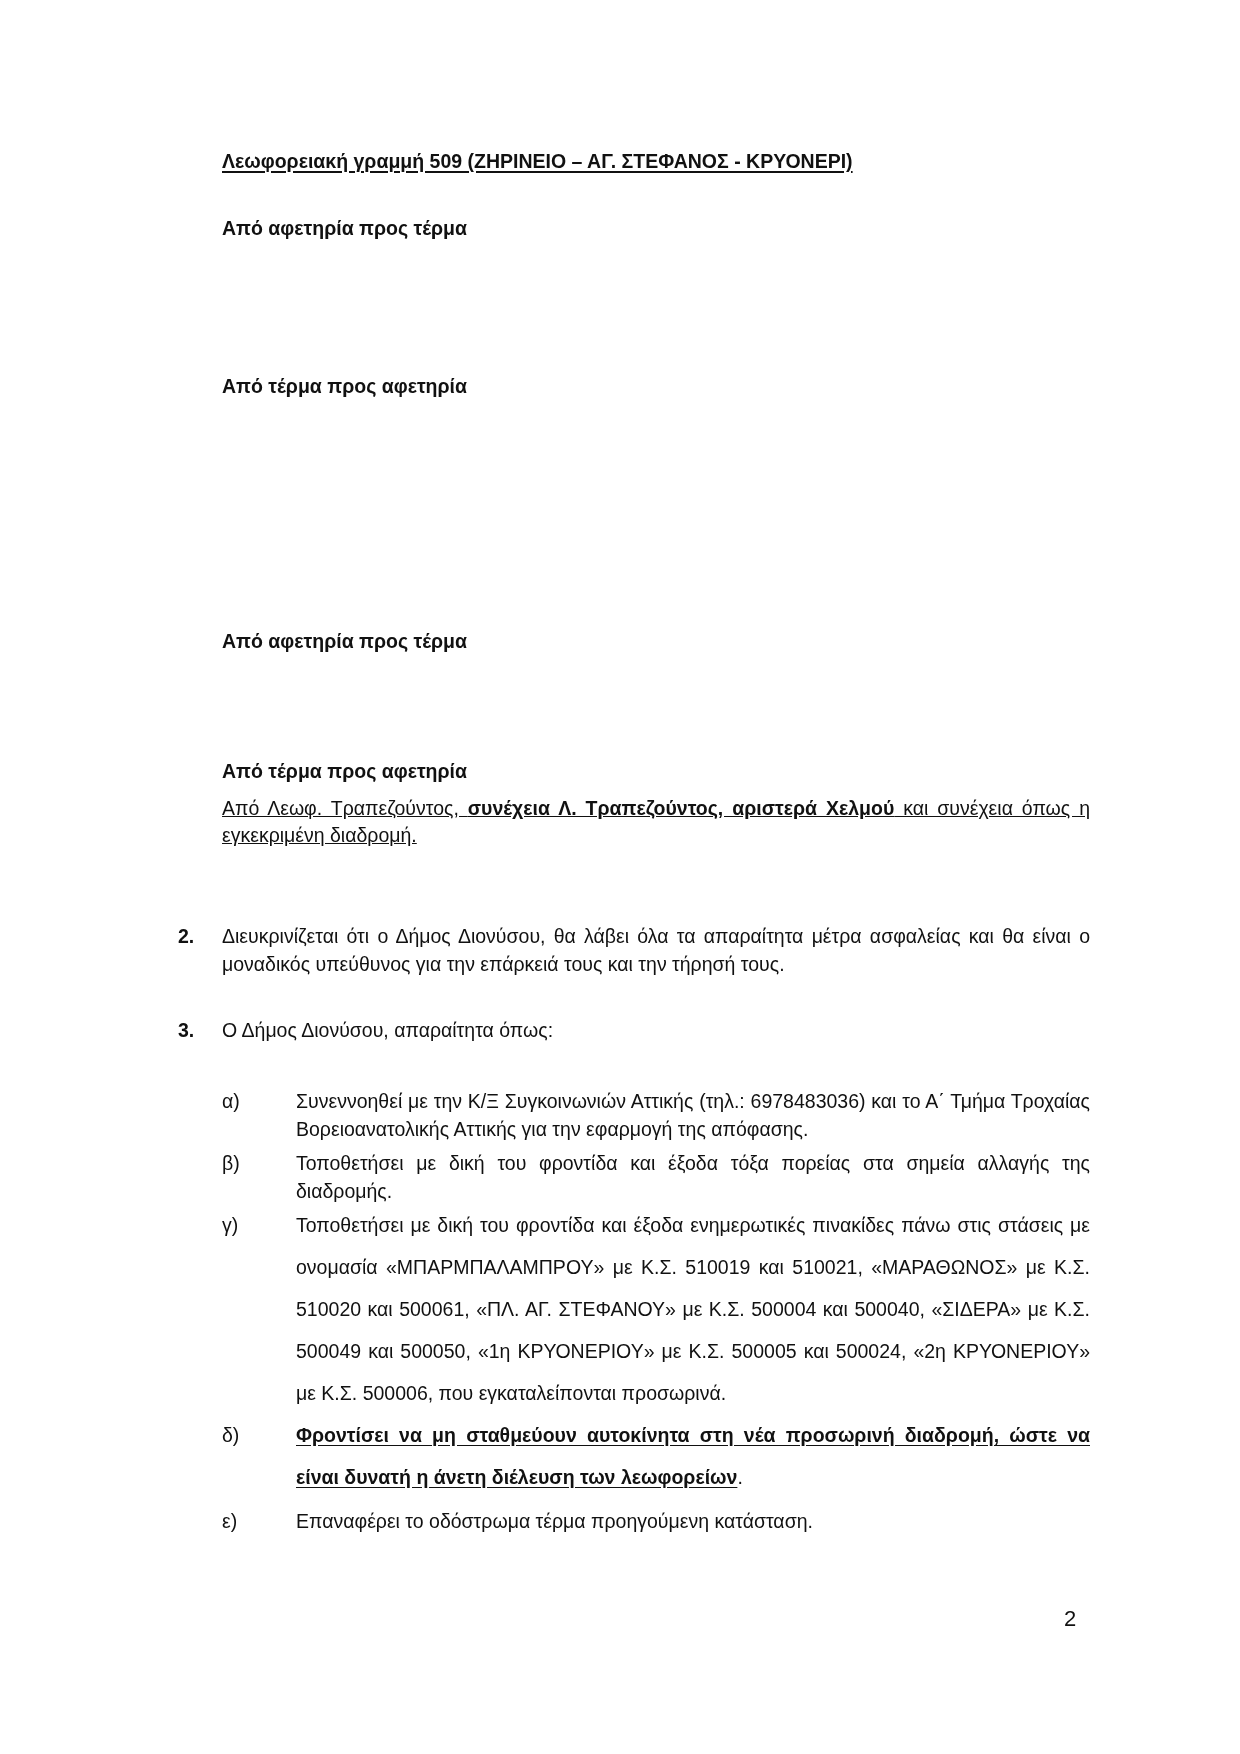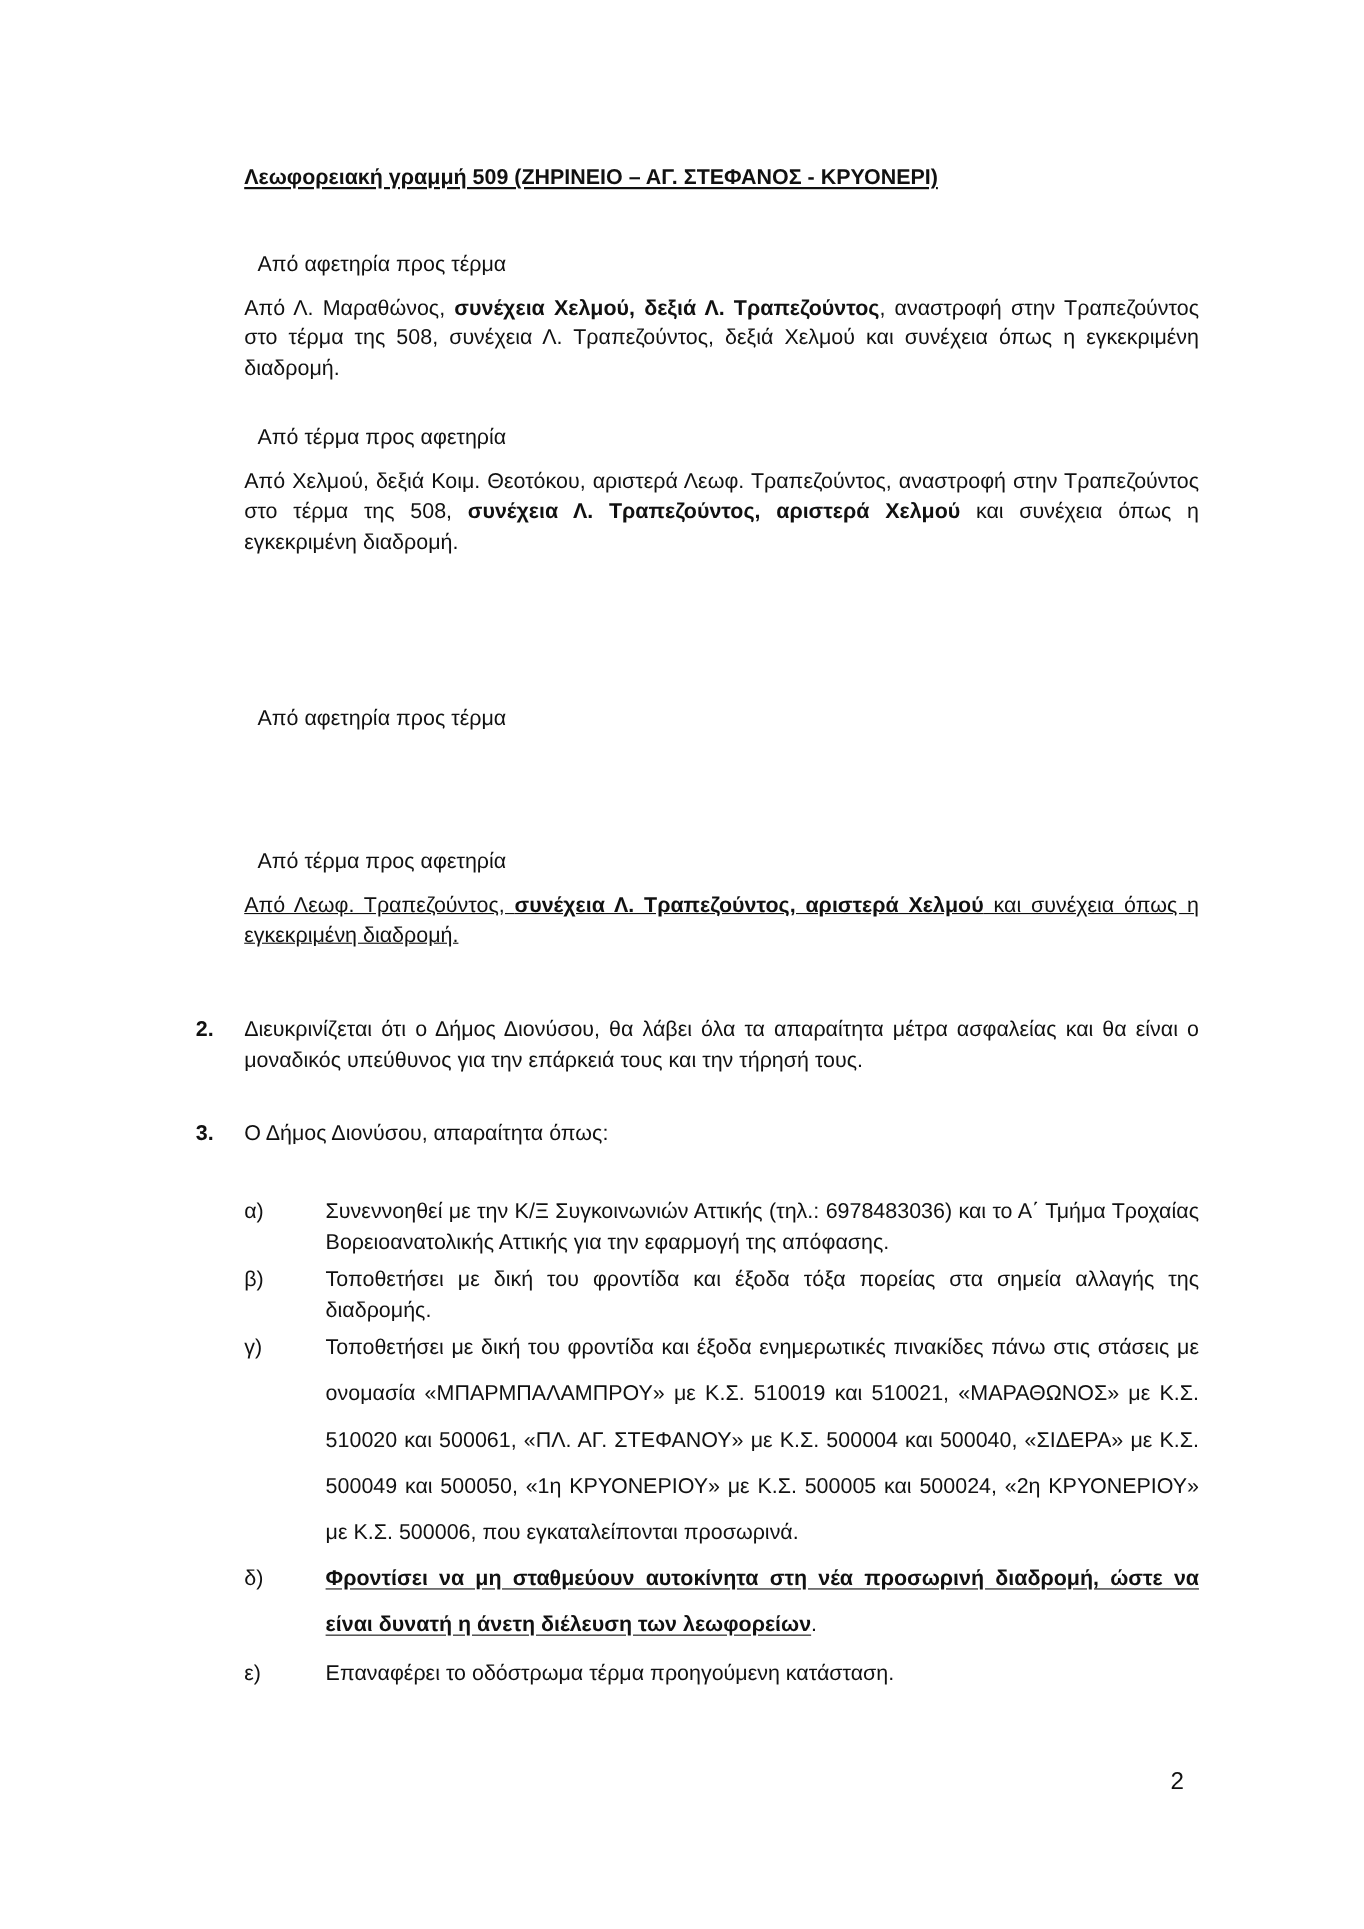--- a/index.html
+++ b/index.html
@@ -2,21 +2,21 @@
 <html><head>
 <meta charset="utf-8">
 <style>
   html, body { margin: 0; padding: 0; background: #ffffff; }
   body { width: 1240px; height: 1754px; position: relative; overflow: hidden;
          font-family: "Liberation Sans", sans-serif; color: #111111; }
   .doc { position: absolute; left: 0; top: 0; width: 1240px; height: 1754px; border-radius: 19px; }
   .block { position: absolute; left: 222px; width: 868px; font-size: 19.5px; line-height: 27.5px; }
   .title { font-weight: bold; text-decoration: underline; text-decoration-thickness: 2px; text-underline-offset: 3px; }
   .title.justify { text-align: justify; text-align-last: left; }
-  .subhead { font-weight: normal; margin: 12px; }
+  .subhead { font-weight: bold; margin: 0; }
   .para { text-align: justify; margin: 0; }
   .para b { font-weight: bold; }
   .numbered { position: absolute; left: 178px; width: 912px; font-size: 19.5px; line-height: 27.5px; }
   .numbered .num { position: absolute; left: 0; top: 0; font-weight: bold; }
   .numbered .text { margin-left: 44px; text-align: justify; }
   .sub-item { position: absolute; left: 222px; width: 868px; font-size: 19.5px; }
   .sub-item .letter { position: absolute; left: 0; top: 0; }
   .sub-item .text { margin-left: 74px; text-align: justify; }
   .lh-normal { line-height: 27.5px; }
   .lh-wide { line-height: 42px; }
@@ -25,26 +25,24 @@
 </style>
 </head>
 <body>
 
 <div class="doc">
 
   <div class="block title" style="top:148px;">Λεωφορειακή γραμμή 509 (ΖΗΡΙΝΕΙΟ – ΑΓ. ΣΤΕΦΑΝΟΣ - ΚΡΥΟΝΕΡΙ)</div>
 
   <div class="block" style="top:215px;">
     <p class="subhead">Από αφετηρία προς τέρμα</p>
-    <p class="para" style="margin-top:9px;"><span>Από Λ. Μαραθώνος, </span><b>συνέχεια Χελμού, δεξιά Λ. Τραπεζούντος</b><span>, αναστροφή στην Τραπεζούντος στο τέρμα της 508, συνέχεια Λ. Τραπεζούντος, δεξιά Χελμού και συνέχεια όπως η εγκεκριμένη διαδρομή.</span></p>
   </div>
 
   <div class="block" style="top:373px;">
     <p class="subhead">Από τέρμα προς αφετηρία</p>
-    <p class="para" style="margin-top:9px;"><span>Από Χελμού, δεξιά Κοιμ. Θεοτόκου, αριστερά Λεωφ. Τραπεζούντος, αναστροφή στην Τραπεζούντος στο τέρμα της 508, </span><b>συνέχεια Λ. Τραπεζούντος, αριστερά Χελμού</b><span> και συνέχεια όπως η εγκεκριμένη διαδρομή.</span></p>
   </div>
 
 
   <div class="block" style="top:628px;">
     <p class="subhead">Από αφετηρία προς τέρμα</p>
   </div>
 
   <div class="block" style="top:758px;">
     <p class="subhead">Από τέρμα προς αφετηρία</p>
     <p class="para" style="margin-top:9px;text-decoration:underline;"><span>Από Λεωφ. Τραπεζούντος, </span><b>συνέχεια Λ. Τραπεζούντος, αριστερά Χελμού</b><span> και συνέχεια όπως η εγκεκριμένη διαδρομή.</span></p>

